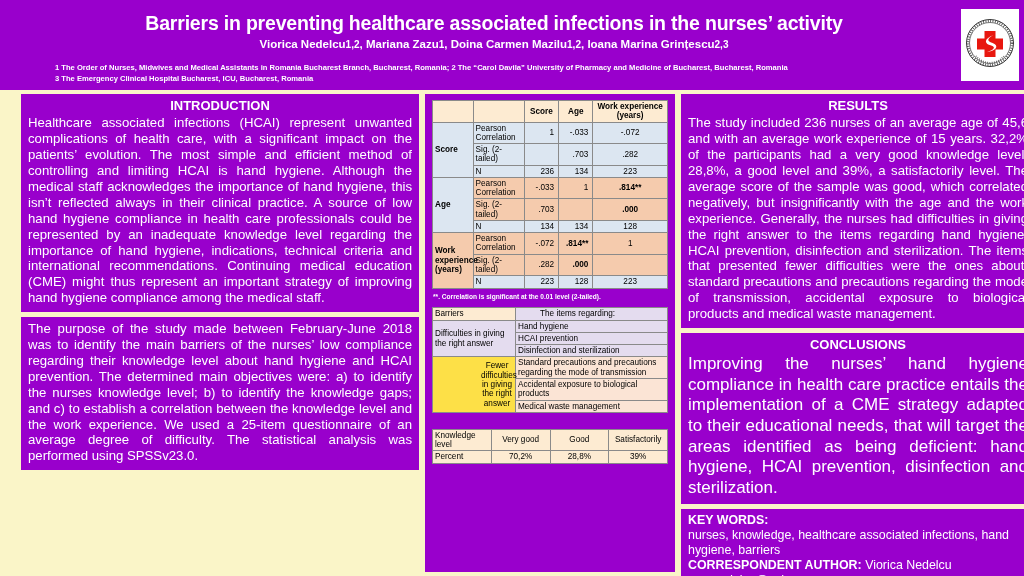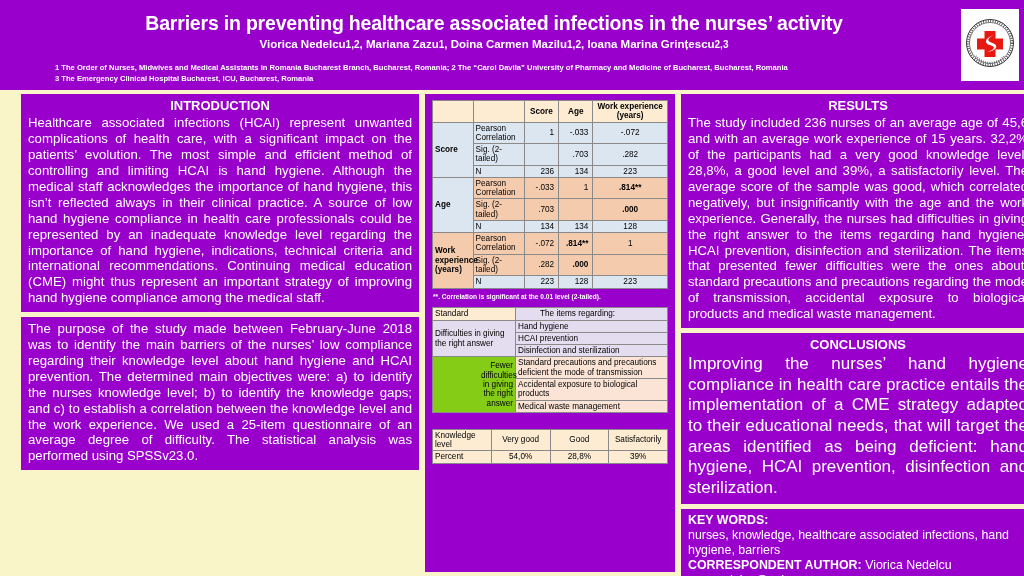--- a/index.html
+++ b/index.html
@@ -210,21 +210,21 @@
   .bartab td {
     font-size: 8.4px;
     font-weight: bold;
     padding: 2px 3px;
     line-height: 1.2;
   }
   .bartab td.head-l { background: #FDEBD2; text-align: left; }
   .bartab td.head-r { background: #E4DCEF; text-align: left; padding-left: 24px; }
   .bartab td.grp-a  { background: #E4DCEF; text-align: left; }
   .bartab td.item-a { background: #E4DCEF; text-align: left; }
-  .bartab td.grp-b  { background: #84cc16; text-align: right; padding-left: 48px; }
+  .bartab td.grp-b  { background: #fde047; text-align: center; padding-left: 48px; }
   .bartab td.item-b { background: #FBE4D5; text-align: left; }
 
   .spacer-10 { height: 16px; }
 
   
   .knowtab td {
     background: #FDEBD2;
     font-size: 8.6px;
     font-weight: bold;
     padding: 5px 4px;
@@ -352,36 +352,36 @@
           <td class="val-c">223</td>
         </tr>
       </tbody>
         </table>
 
       <div class="footnote">**. Correlation is significant at the 0.01 level (2-tailed).</div>
 
       <table class="t bartab">
         <tbody>
             <tr>
-          <td class="head-l" style="width:38%">Standard</td>
+          <td class="head-l" style="width:38%">Barriers</td>
           <td class="head-r" style="width:62%">The items regarding:</td>
         </tr>
         <tr>
           <td class="grp-a" rowspan="3">Difficulties in giving the right answer</td>
           <td class="item-a">Hand hygiene</td>
         </tr>
         <tr>
           <td class="item-a">HCAI prevention</td>
         </tr>
         <tr>
           <td class="item-a">Disinfection and sterilization</td>
         </tr>
         <tr>
           <td class="grp-b" rowspan="3">Fewer difficulties in giving the right answer</td>
-          <td class="item-b">Standard precautions and precautions deficient the mode of transmission</td>
+          <td class="item-b">Standard precautions and precautions regarding the mode of transmission</td>
         </tr>
         <tr>
           <td class="item-b">Accidental exposure to biological products</td>
         </tr>
         <tr>
           <td class="item-b">Medical waste management</td>
         </tr>
       </tbody>
         </table>
 
@@ -390,21 +390,21 @@
       <table class="t knowtab">
         <tbody>
             <tr>
           <td class="lab" style="width:25%">Knowledge level</td>
           <td style="width:25%">Very good</td>
           <td style="width:25%">Good</td>
           <td style="width:25%">Satisfactorily</td>
         </tr>
         <tr>
           <td class="lab">Percent</td>
-          <td>54,0%</td>
+          <td>70,2%</td>
           <td>28,8%</td>
           <td>39%</td>
         </tr>
       </tbody>
         </table>
 
     </div>
   </div>
 
   <div class="col col-right">

